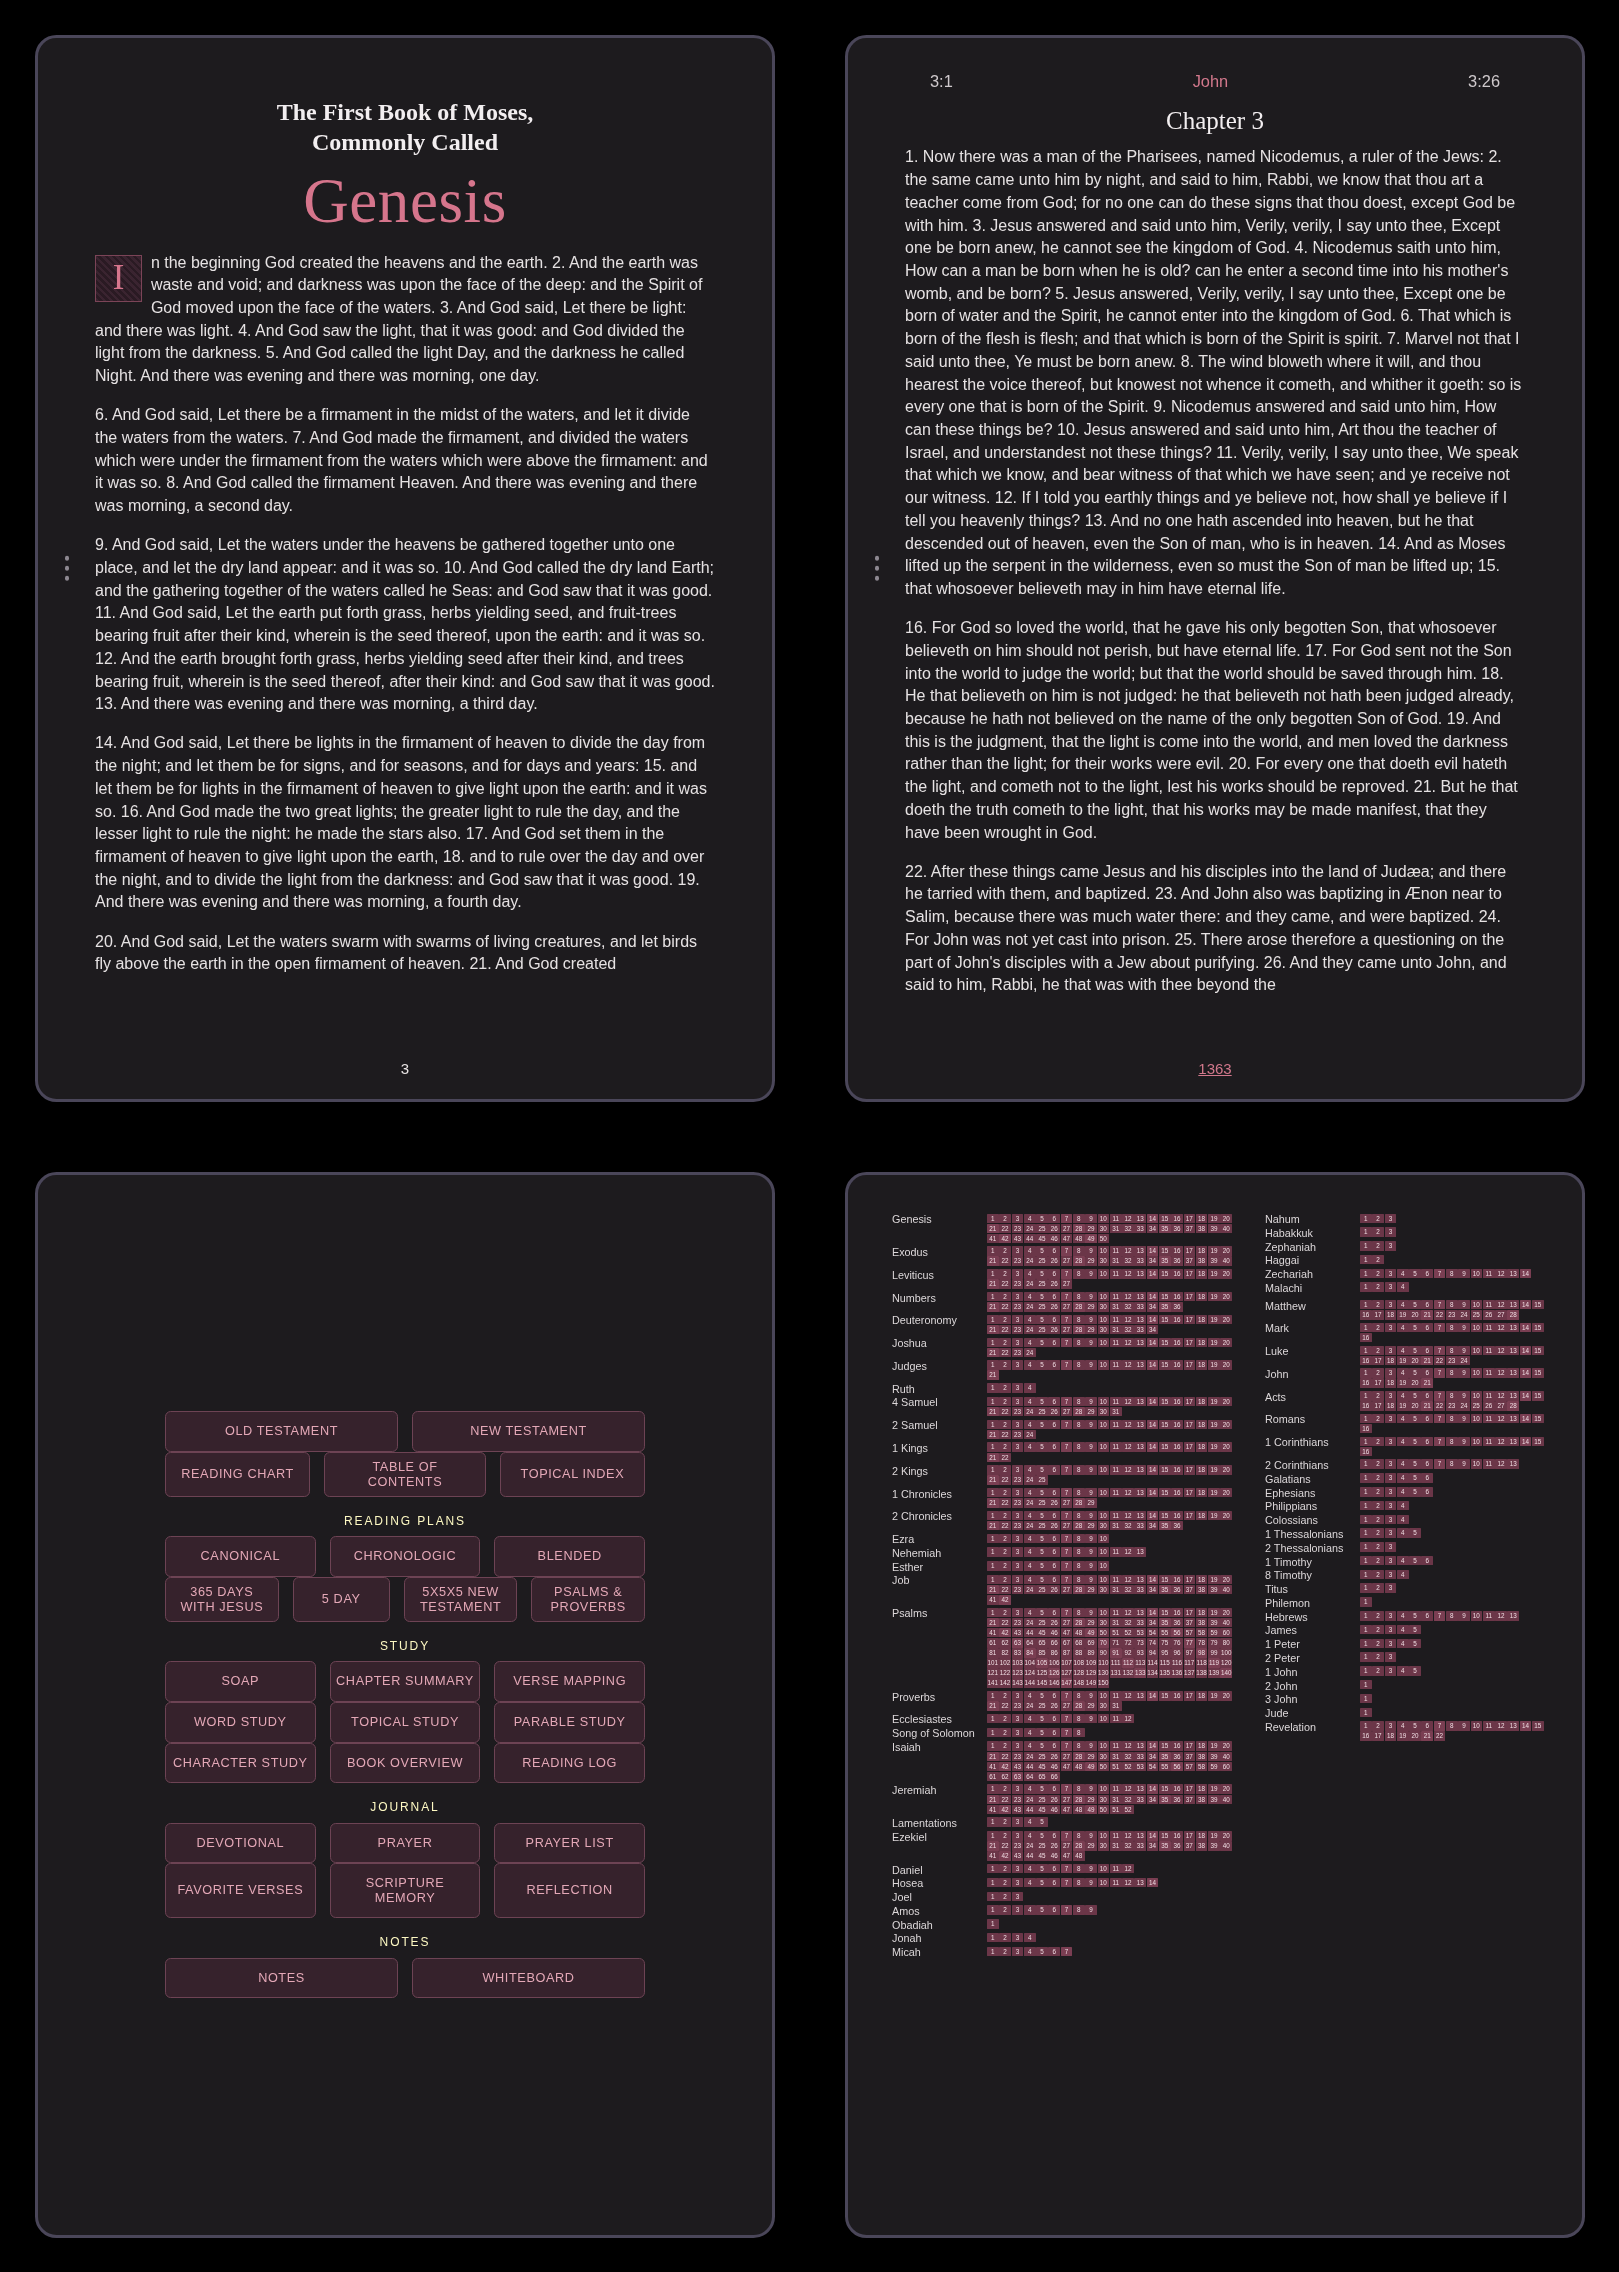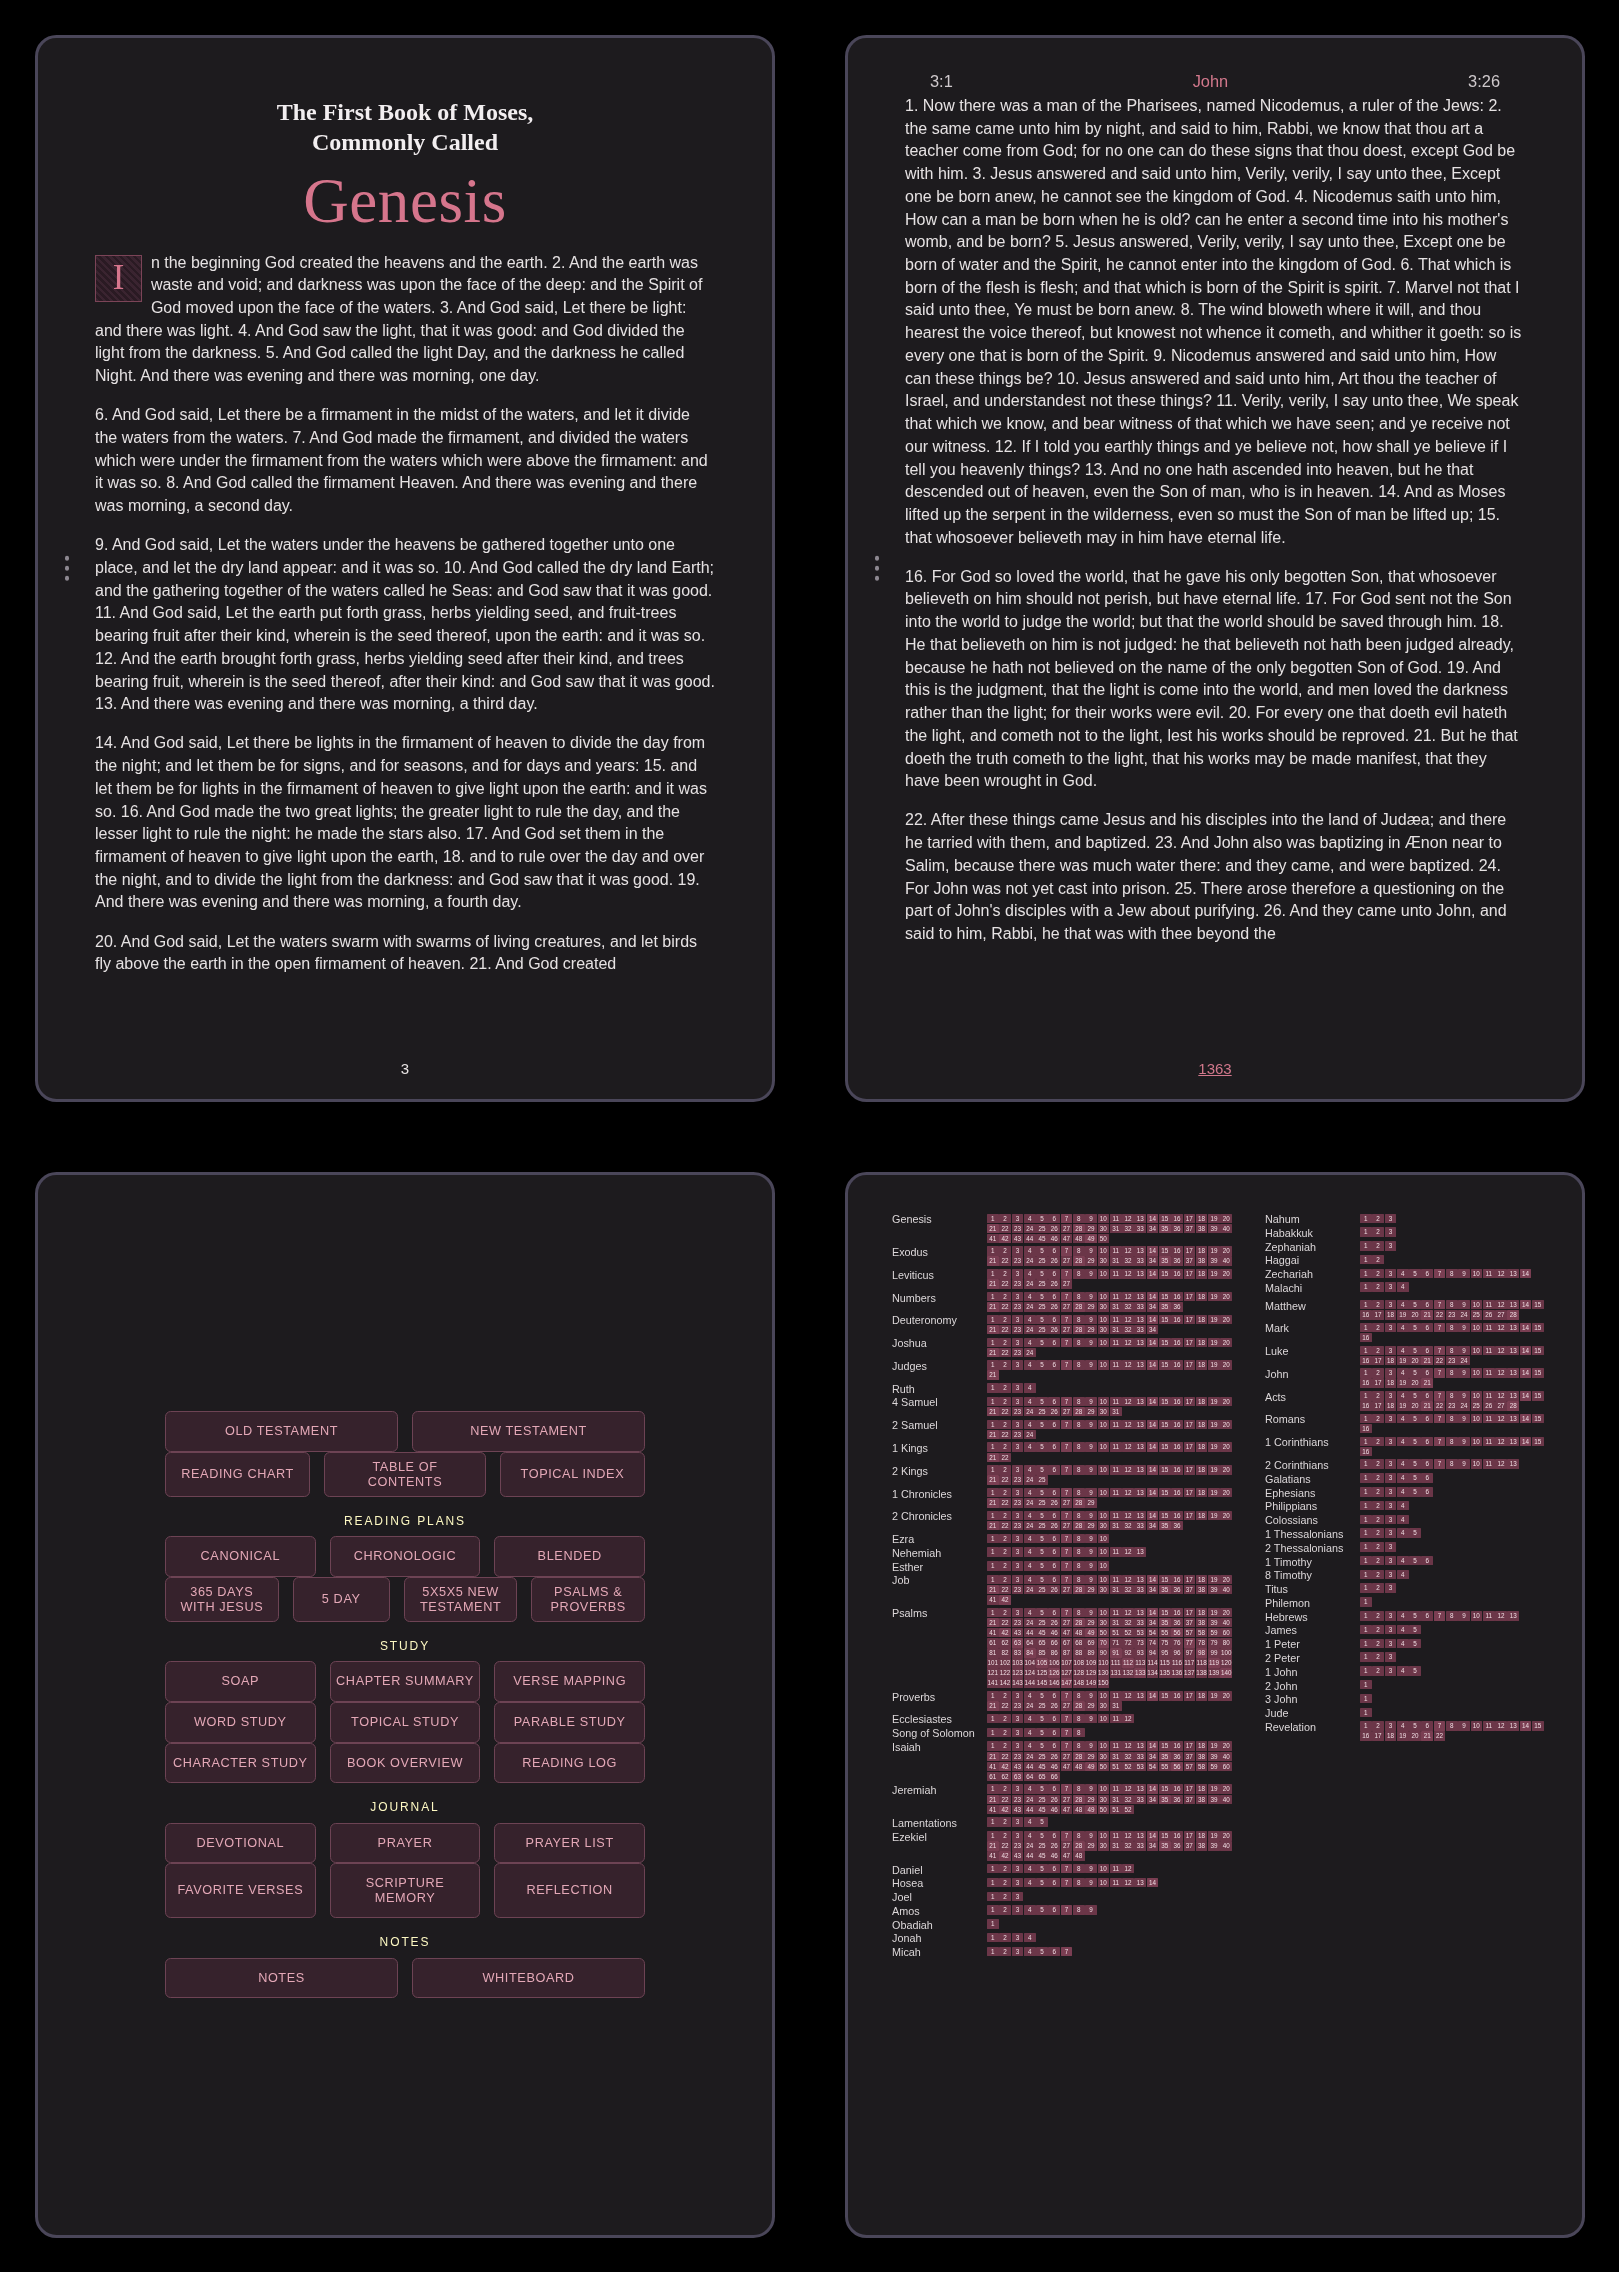--- a/index.html
+++ b/index.html
@@ -34,21 +34,21 @@
   
   .reader {
     padding:34px 57px 25px 57px;
     height:100%;
     position:relative;
   }
   .reader-head {
     display:flex; justify-content:space-between; align-items:center;
     font-size:16.4px; color:#cfc9cc;
     padding:0 25px;
-    margin-bottom:4px;
+    margin-bottom:16px;
   }
   .reader-head .center { color:#d2788c; }
   .title-block { text-align:center; margin-top:25px; }
   .title-line {
     font-family:"Liberation Serif", serif;
     font-weight:bold;
     font-size:24px;
     line-height:1.25;
     color:#f2eef0;
   }
@@ -211,20 +211,21 @@
         <i></i>
           <i></i>
           <i></i>
       </div>
       <div class="reader">
         <div class="reader-head">
           <span>3:1</span>
           <span class="center">John</span>
           <span>3:26</span>
         </div>
+        <div class="chapter-title">Chapter 3</div>
         <div class="body-col" style="margin-top:2.5px">
           <p>1. Now there was a man of the Pharisees, named Nicodemus, a ruler of the Jews: 2. the same came unto him by night, and said to him, Rabbi, we know that thou art a teacher come from God; for no one can do these signs that thou doest, except God be with him. 3. Jesus answered and said unto him, Verily, verily, I say unto thee, Except one be born anew, he cannot see the kingdom of God. 4. Nicodemus saith unto him, How can a man be born when he is old? can he enter a second time into his mother's womb, and be born? 5. Jesus answered, Verily, verily, I say unto thee, Except one be born of water and the Spirit, he cannot enter into the kingdom of God. 6. That which is born of the flesh is flesh; and that which is born of the Spirit is spirit. 7. Marvel not that I said unto thee, Ye must be born anew. 8. The wind bloweth where it will, and thou hearest the voice thereof, but knowest not whence it cometh, and whither it goeth: so is every one that is born of the Spirit. 9. Nicodemus answered and said unto him, How can these things be? 10. Jesus answered and said unto him, Art thou the teacher of Israel, and understandest not these things? 11. Verily, verily, I say unto thee, We speak that which we know, and bear witness of that which we have seen; and ye receive not our witness. 12. If I told you earthly things and ye believe not, how shall ye believe if I tell you heavenly things? 13. And no one hath ascended into heaven, but he that descended out of heaven, even the Son of man, who is in heaven. 14. And as Moses lifted up the serpent in the wilderness, even so must the Son of man be lifted up; 15. that whosoever believeth may in him have eternal life.</p>
           <p>16. For God so loved the world, that he gave his only begotten Son, that whosoever believeth on him should not perish, but have eternal life. 17. For God sent not the Son into the world to judge the world; but that the world should be saved through him. 18. He that believeth on him is not judged: he that believeth not hath been judged already, because he hath not believed on the name of the only begotten Son of God. 19. And this is the judgment, that the light is come into the world, and men loved the darkness rather than the light; for their works were evil. 20. For every one that doeth evil hateth the light, and cometh not to the light, lest his works should be reproved. 21. But he that doeth the truth cometh to the light, that his works may be made manifest, that they have been wrought in God.</p>
           <p>22. After these things came Jesus and his disciples into the land of Judæa; and there he tarried with them, and baptized. 23. And John also was baptizing in Ænon near to Salim, because there was much water there: and they came, and were baptized. 24. For John was not yet cast into prison. 25. There arose therefore a questioning on the part of John's disciples with a Jew about purifying. 26. And they came unto John, and said to him, Rabbi, he that was with thee beyond the</p>
         </div>
         <div class="page-num accent">1363</div>
       </div>
     </div>
   </div>
 

